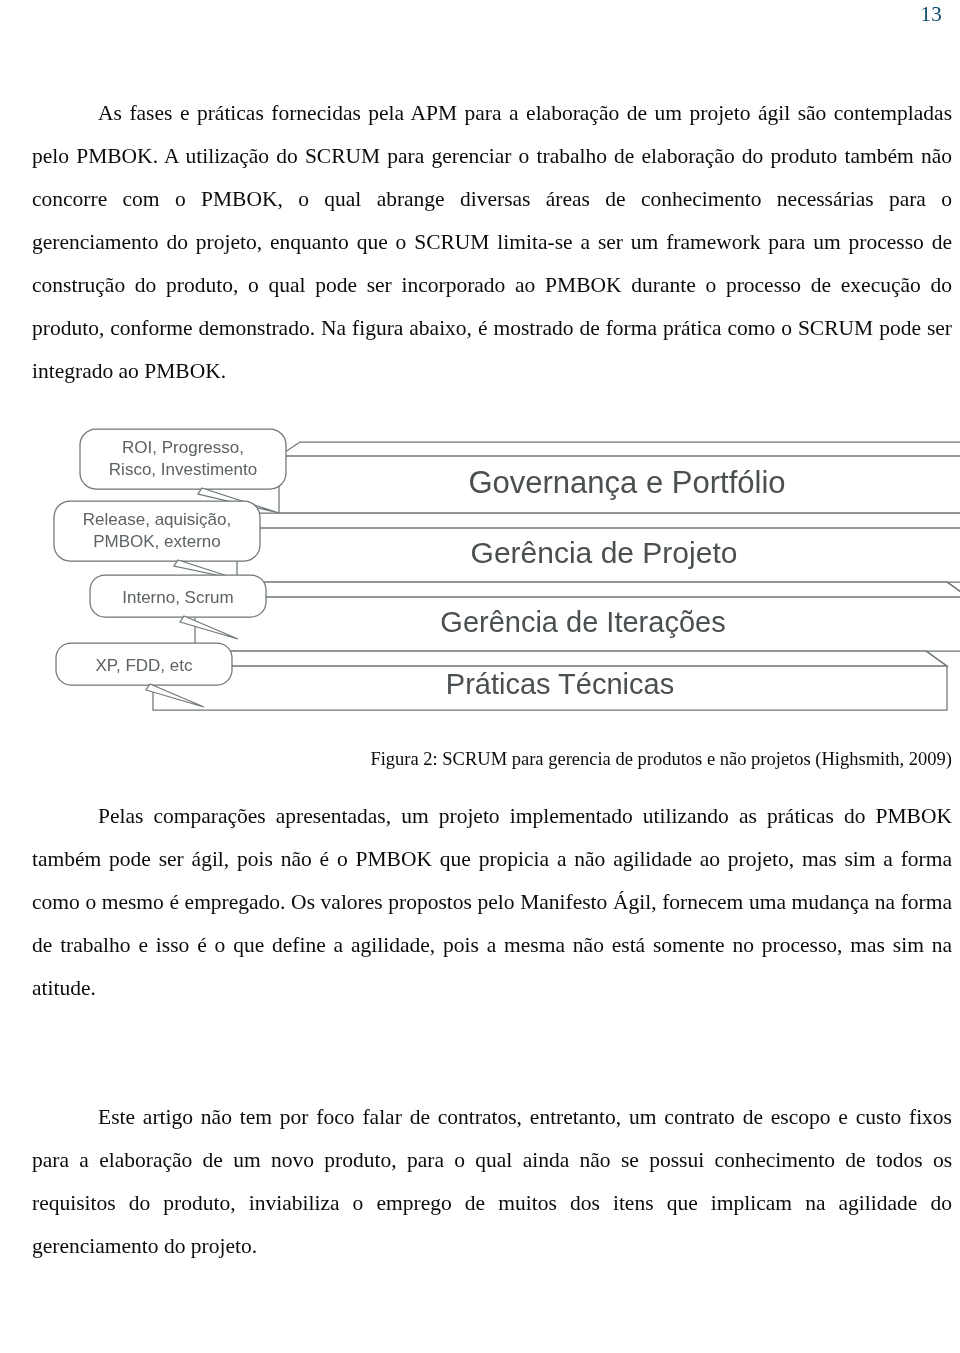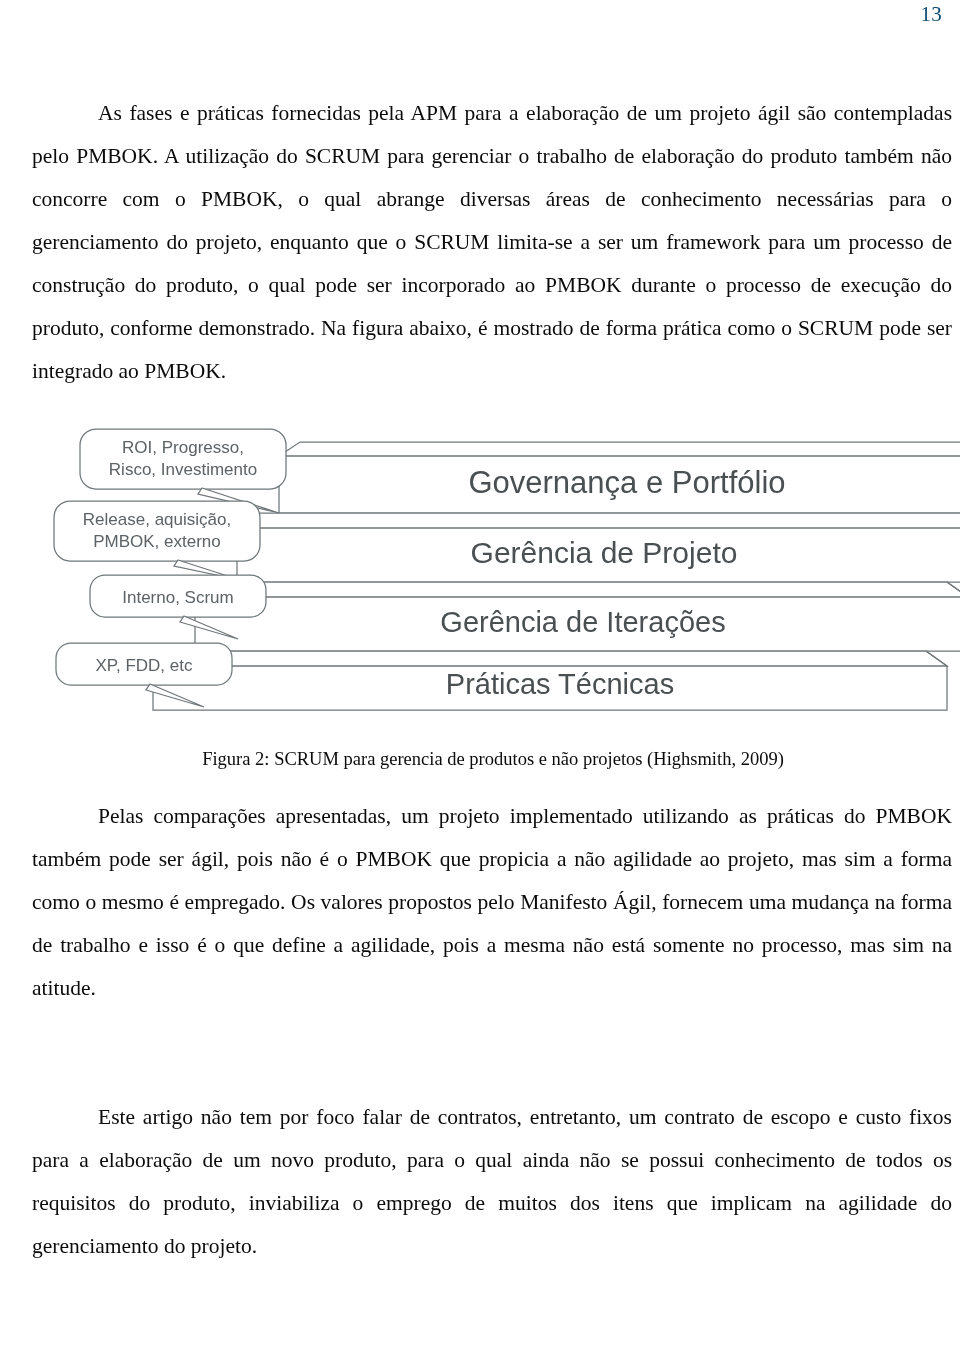--- a/index.html
+++ b/index.html
@@ -68,21 +68,21 @@
     position: absolute;
     left: 0;
     top: 0;
     display: block;
   }
 
   .caption {
     font-size: 18.5px;
     line-height: 24px;
     color: #0b0b0b;
-    text-align: center;
+    text-align: right;
     margin: 0;
     padding-left: 2px;
   }
 
   
   .step-label {
     font-family: "Liberation Sans", "DejaVu Sans", sans-serif;
     fill: #4a4f52;
   }
   .bubble-label {

